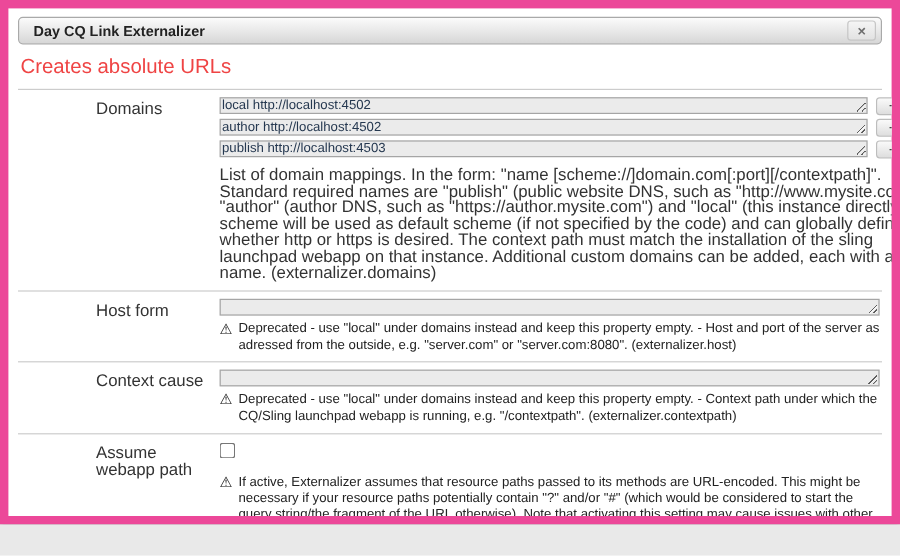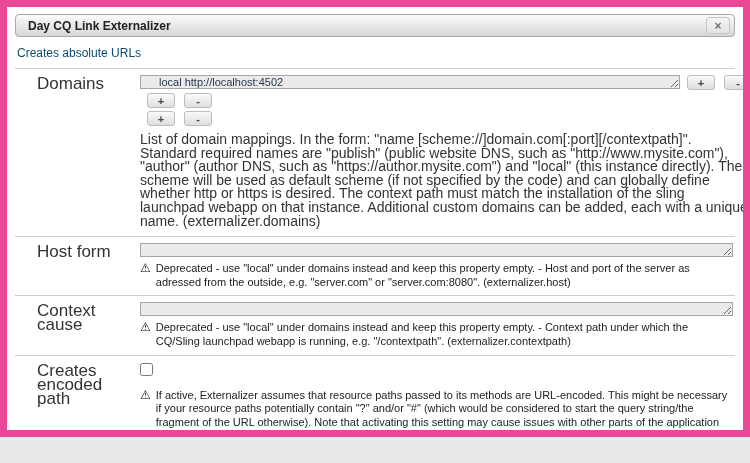--- a/index.html
+++ b/index.html
@@ -25,32 +25,32 @@
   }
   .titlebar .title { font-size: 12px; font-weight: bold; color: #222; flex: 1; }
   .close-btn {
     width: 24px; height: 17px;
     display: flex; align-items: center; justify-content: center;
     background: linear-gradient(#f5f5f5, #e2e2e2);
     border: 1px solid #c6c6c6; border-radius: 3px;
     color: #6e6e6e; font-weight: bold; font-size: 12px; line-height: 1;
     cursor: pointer;
   }
-  .subtitle { margin: 9px 0 8px 10px; font-size: 12px; color: #0c4a6e; }
+  .subtitle { margin: 9px 0 8px 10px; font-size: 17px; color: #ef4444; }
   .hr { border-top: 1px solid #ccc; margin: 0 8px; }
   
   .frow { display: flex; padding: 6px 10px 6px 30px; }
-  .flabel { width: 103px; flex: none; font-size: 17px; color: #333; padding-top: 2px; line-height: 14px; }
+  .flabel { width: 103px; flex: none; font-size: 14px; color: #333; padding-top: 2px; line-height: 14px; margin-left: 43px; }
   .fbody { flex: 1; }
   textarea.tline {
     display: block; width: 100%; height: 14px;
     font-family: "Liberation Sans", "DejaVu Sans", sans-serif;
     font-size: 11px; line-height: 12px; color: #253850;
     background: #ebebeb; border: 1px solid #a5a5a5;
-    padding: 0 18px; resize: both; overflow: hidden;
+    padding: 0 1px; resize: both; overflow: hidden;
   }
   .domain-row { display: flex; align-items: flex-start; margin-bottom: 3px; }
   .domain-row textarea.tline { width: 540px; }
   .mini-btn {
     width: 28px; height: 15px; margin-left: 7px;
     background: linear-gradient(#fafafa, #dedede);
     border: 1px solid #bdbdbd; border-radius: 3px;
     font-size: 11px; line-height: 12px; font-weight: bold; color: #444;
     cursor: pointer;
   }
@@ -88,24 +88,26 @@
 
   <div class="frow">
     <div class="flabel">Domains</div>
     <div class="fbody">
       <div class="domain-row">
         <textarea class="tline" rows="1" style="">local http://localhost:4502</textarea>
         <button class="mini-btn">+</button>
         <button class="mini-btn minus">-</button>
       </div>
       <div class="domain-row">
+        <textarea class="tline" rows="1" style="">author http://localhost:4502</textarea>
         <button class="mini-btn">+</button>
         <button class="mini-btn minus">-</button>
       </div>
       <div class="domain-row">
+        <textarea class="tline" rows="1" style="">publish http://localhost:4503</textarea>
         <button class="mini-btn">+</button>
         <button class="mini-btn minus">-</button>
       </div>
       <div class="desc">List of domain mappings. In the form: "name [scheme://]domain.com[:port][/contextpath]". Standard required names are "publish" (public website DNS, such as "http://www.mysite.com"), "author" (author DNS, such as "https://author.mysite.com") and "local" (this instance directly). The scheme will be used as default scheme (if not specified by the code) and can globally define whether http or https is desired. The context path must match the installation of the sling launchpad webapp on that instance. Additional custom domains can be added, each with a unique name. (externalizer.domains)</div>
     </div>
   </div>
   <div class="hr"></div>
 
   <div class="frow">
     <div class="flabel">Host form</div>
@@ -125,21 +127,21 @@
       <textarea class="tline" rows="1" style=""></textarea>
       <div class="warn">
         <span class="warn-icon">⚠</span>
         <span>Deprecated - use "local" under domains instead and keep this property empty. - Context path under which the CQ/Sling launchpad webapp is running, e.g. "/contextpath". (externalizer.contextpath)</span>
       </div>
     </div>
   </div>
   <div class="hr"></div>
 
   <div class="frow">
-    <div class="flabel">Creates encoded path</div>
+    <div class="flabel">Assume webapp path</div>
     <div class="fbody">
       <input type="checkbox" class="checkbox" style="">
       <div class="warn" style="margin-top:9px;">
         <span class="warn-icon">⚠</span>
         <span>If active, Externalizer assumes that resource paths passed to its methods are URL-encoded. This might be necessary if your resource paths potentially contain "?" and/or "#" (which would be considered to start the query string/the fragment of the URL otherwise). Note that activating this setting may cause issues with other parts of the application that assume non-encoded paths if affected resource paths contain characters that need to be URL-encoded. (externalizer.encodedpath)</span>
       </div>
     </div>
   </div>
 
   <div class="cfg-header">Configuration Information</div>

